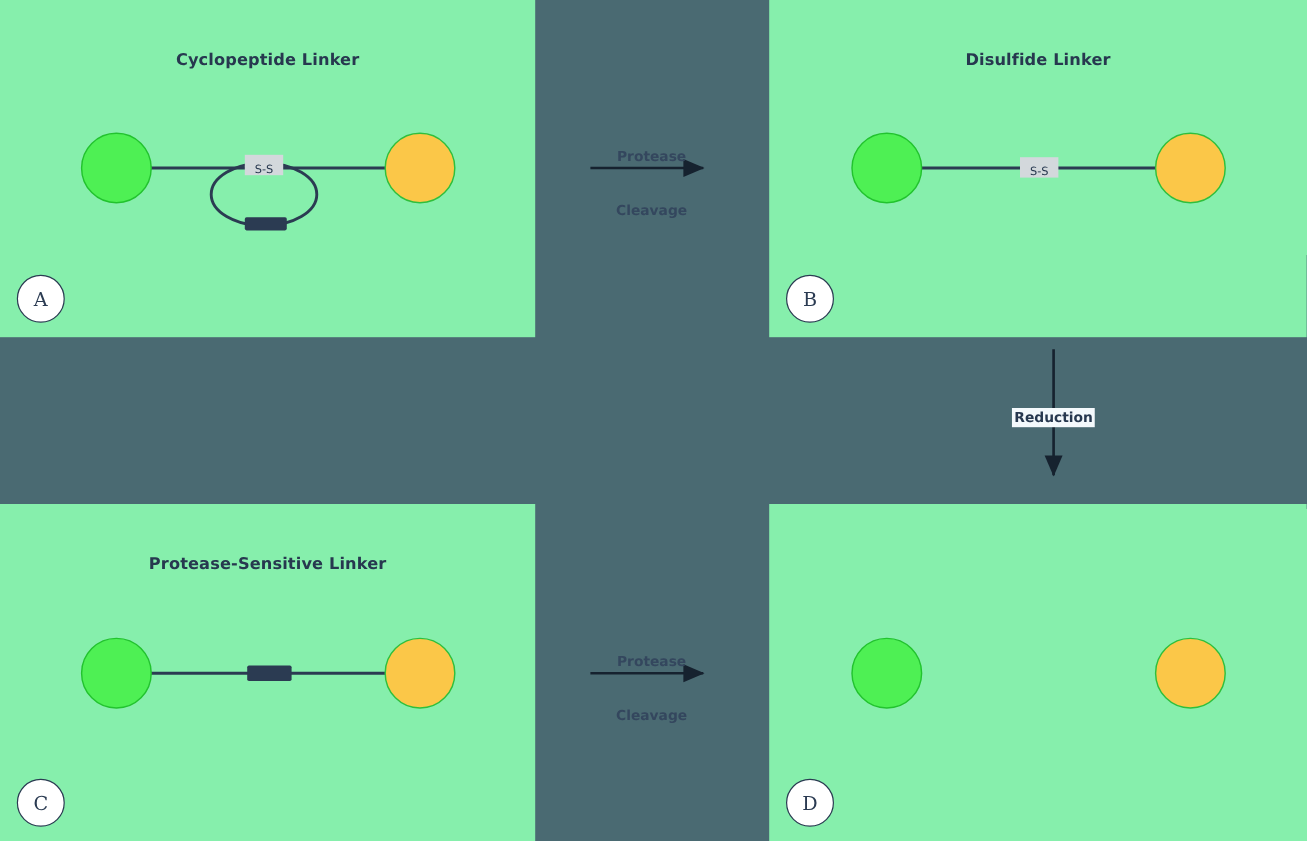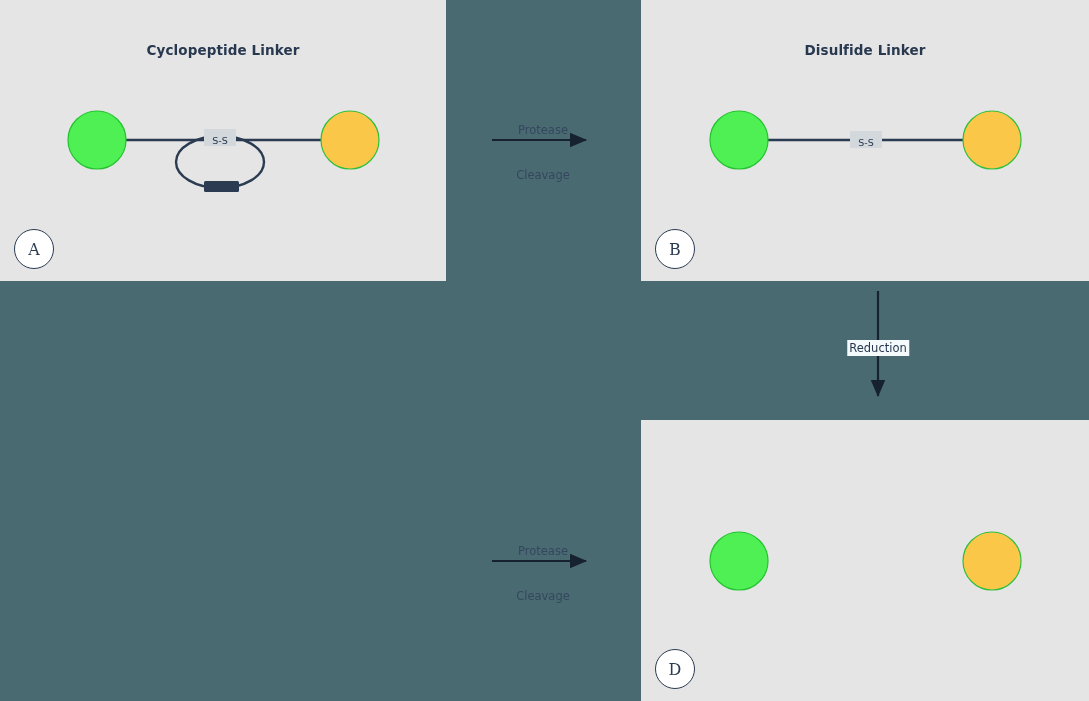--- a/index.html
+++ b/index.html
@@ -17,21 +17,21 @@
 
   .canvas {
     position: absolute;
     inset: 0;
     background: #4a6a72;
   }
 
   
   .panel {
     position: absolute;
-    background: #e5e5e5;
+    background: #86efac;
     overflow: visible;
   }
   #panel-a { left: 0px;   top: 0px;   width: 446px; height: 281px; }
   #panel-b { left: 641px; top: 0px;   width: 448px; height: 281px; }
   #panel-c { left: 0px;   top: 420px; width: 446px; height: 281px; }
   #panel-d { left: 641px; top: 420px; width: 448px; height: 281px; }
 
   .panel-title {
     position: absolute;
     top: 42px;
@@ -77,21 +77,21 @@
   .arrow-group {
     position: absolute;
   }
   #arrow-top    { left: 446px; top: 0px;   width: 195px; height: 281px; }
   #arrow-bottom { left: 446px; top: 420px; width: 195px; height: 281px; }
   #arrow-right  { left: 641px; top: 281px; width: 448px; height: 159px; }
 
   .arrow-label {
     position: absolute;
     font-size: 11.5px;
-    font-weight: normal;
+    font-weight: bold;
     color: #34475e;
     white-space: nowrap;
   }
   .arrow-label.above { transform: translate(-50%, -100%); }
   .arrow-label.below { transform: translate(-50%, 0%); margin-top: 24px; }
   .arrow-label.boxed {
     transform: translate(-50%, -50%);
     background: #f4f9fc;
     color: #27384f;
     padding: 1px 2px;
@@ -121,20 +121,30 @@
     <svg class="diagram" viewBox="0 0 448 281">
       <line x1="98" y1="140" x2="351" y2="140" stroke="#2b3b52" stroke-width="2.4"></line>
       <circle cx="98" cy="140" r="29" fill="#4ef054" stroke="#22c32e" stroke-width="1.2"></circle>
       <circle cx="351" cy="140" r="29" fill="#fbc748" stroke="#2fbf3c" stroke-width="1.2"></circle>
       <rect x="209" y="131" width="32" height="17" fill="#d3d8dc"></rect>
       <text x="225" y="143.5" text-anchor="middle" dominant-baseline="middle" font-family="DejaVu Sans, Liberation Sans, sans-serif" font-size="9.5" fill="#27384f">S-S</text>
     </svg>
     <div class="badge">B</div>
   </div>
 
+  <div class="panel" id="panel-c">
+    <div class="panel-title">Protease-Sensitive Linker</div>
+    <svg class="diagram" viewBox="0 0 446 281">
+      <line x1="97" y1="141" x2="350" y2="141" stroke="#2b3b52" stroke-width="2.4"></line>
+      <circle cx="97" cy="141" r="29" fill="#4ef054" stroke="#22c32e" stroke-width="1.2"></circle>
+      <circle cx="350" cy="141" r="29" fill="#fbc748" stroke="#2fbf3c" stroke-width="1.2"></circle>
+      <rect x="206" y="134.5" width="37" height="13" rx="1.5" fill="#2b3b52"></rect>
+    </svg>
+    <div class="badge">C</div>
+  </div>
 
   <div class="panel" id="panel-d">
     <svg class="diagram" viewBox="0 0 448 281">
       <circle cx="98" cy="141" r="29" fill="#4ef054" stroke="#22c32e" stroke-width="1.2"></circle>
       <circle cx="351" cy="141" r="29" fill="#fbc748" stroke="#2fbf3c" stroke-width="1.2"></circle>
     </svg>
     <div class="badge">D</div>
   </div>
 
   <div class="arrow-group" id="arrow-top">

